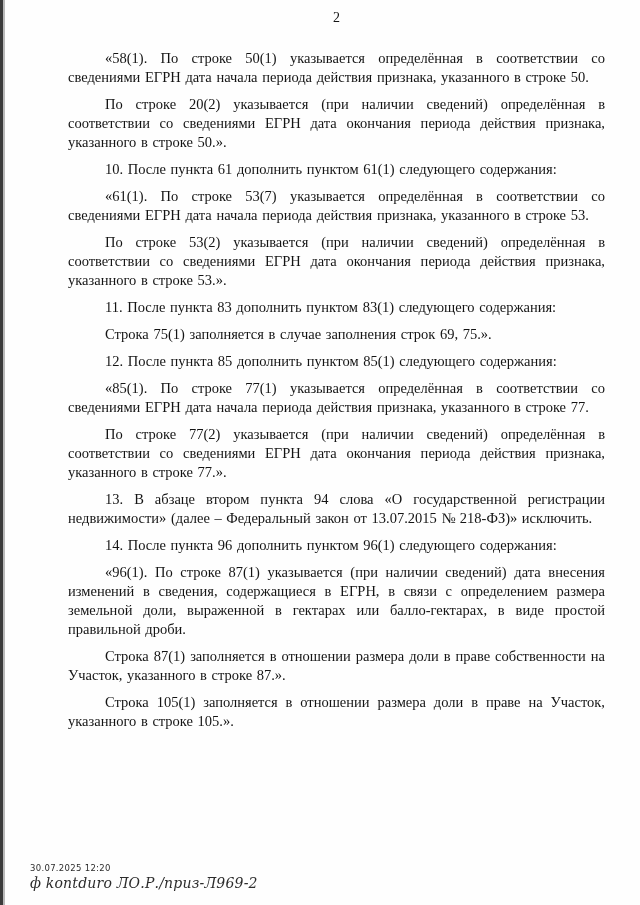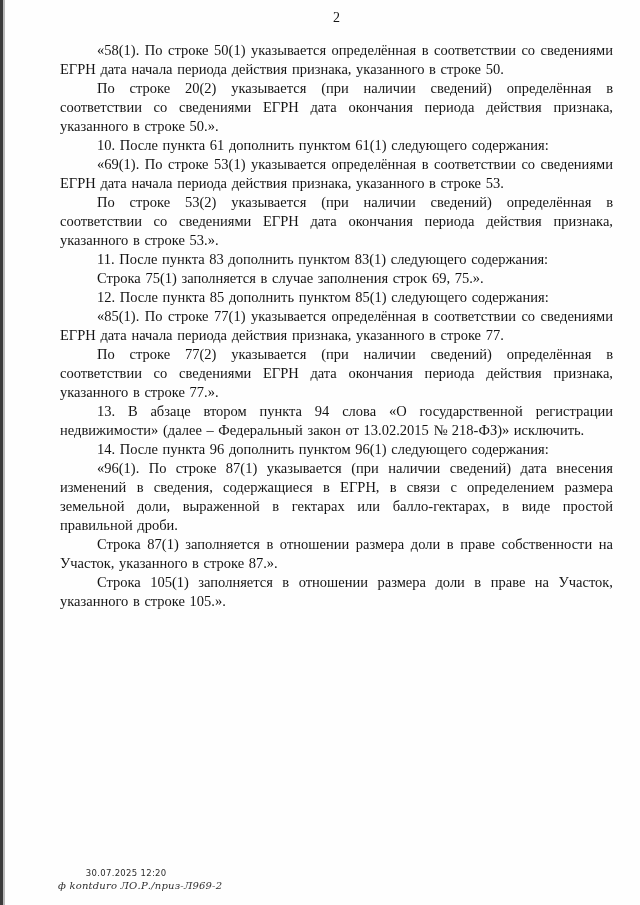--- a/index.html
+++ b/index.html
@@ -44,66 +44,64 @@
   .doc-body {
     position: absolute;
     top: 41px;
     left: 60px;
     width: 553px;
     font-size: 14.5px;
     line-height: 19px;
     text-align: justify;
   }
   .para {
-    margin: 0;
+    margin: 8px;
     text-indent: 37px;
     word-spacing: 1px;
   }
   .footer {
     position: absolute;
     left: 30px;
     bottom: 14px;
     color: #2c2c2c;
-    text-align: center;
   }
   .footer-ts {
     font-family: "DejaVu Sans", sans-serif;
     font-size: 8.5px;
     letter-spacing: 0.3px;
   }
   .footer-sig {
     font-family: "DejaVu Serif", serif;
     font-style: italic;
-    font-size: 10px;
+    font-size: 14px;
     margin-top: 2px;
     letter-spacing: 0.2px;
-    margin-left: 28px;
   }
 </style>
 </head>
 <body>
 
 <div class="sheet">
   <div class="scan-edge"></div>
   <div class="scan-edge-soft"></div>
 
   <div class="page-number">2</div>
 
   <div class="doc-body">
     <p class="para">«58(1). По строке 50(1) указывается определённая в соответствии со сведениями ЕГРН дата начала периода действия признака, указанного в строке 50.</p>
     <p class="para">По строке 20(2) указывается (при наличии сведений) определённая в соответствии со сведениями ЕГРН дата окончания периода действия признака, указанного в строке 50.».</p>
     <p class="para">10. После пункта 61 дополнить пунктом 61(1) следующего содержания:</p>
-    <p class="para">«69(1). По строке 53(1) указывается определённая в соответствии со сведениями ЕГРН дата начала периода действия признака, указанного в строке 53.</p>
+    <p class="para">«61(1). По строке 53(7) указывается определённая в соответствии со сведениями ЕГРН дата начала периода действия признака, указанного в строке 53.</p>
     <p class="para">По строке 53(2) указывается (при наличии сведений) определённая в соответствии со сведениями ЕГРН дата окончания периода действия признака, указанного в строке 53.».</p>
     <p class="para">11. После пункта 83 дополнить пунктом 83(1) следующего содержания:</p>
     <p class="para">Строка 75(1) заполняется в случае заполнения строк 69, 75.».</p>
     <p class="para">12. После пункта 85 дополнить пунктом 85(1) следующего содержания:</p>
     <p class="para">«85(1). По строке 77(1) указывается определённая в соответствии со сведениями ЕГРН дата начала периода действия признака, указанного в строке 77.</p>
     <p class="para">По строке 77(2) указывается (при наличии сведений) определённая в соответствии со сведениями ЕГРН дата окончания периода действия признака, указанного в строке 77.».</p>
-    <p class="para">13. В абзаце втором пункта 94 слова «О государственной регистрации недвижимости» (далее – Федеральный закон от 13.02.2015 № 218-ФЗ)» исключить.</p>
+    <p class="para">13. В абзаце втором пункта 94 слова «О государственной регистрации недвижимости» (далее – Федеральный закон от 13.07.2015 № 218-ФЗ)» исключить.</p>
     <p class="para">14. После пункта 96 дополнить пунктом 96(1) следующего содержания:</p>
     <p class="para">«96(1). По строке 87(1) указывается (при наличии сведений) дата внесения изменений в сведения, содержащиеся в ЕГРН, в связи с определением размера земельной доли, выраженной в гектарах или балло-гектарах, в виде простой правильной дроби.</p>
     <p class="para">Строка 87(1) заполняется в отношении размера доли в праве собственности на Участок, указанного в строке 87.».</p>
     <p class="para">Строка 105(1) заполняется в отношении размера доли в праве на Участок, указанного в строке 105.».</p>
   </div>
 
   <div class="footer">
     <div class="footer-ts">30.07.2025 12:20</div>
     <div class="footer-sig">ф kontduro ЛО.Р./приз-Л969-2</div>
   </div>

